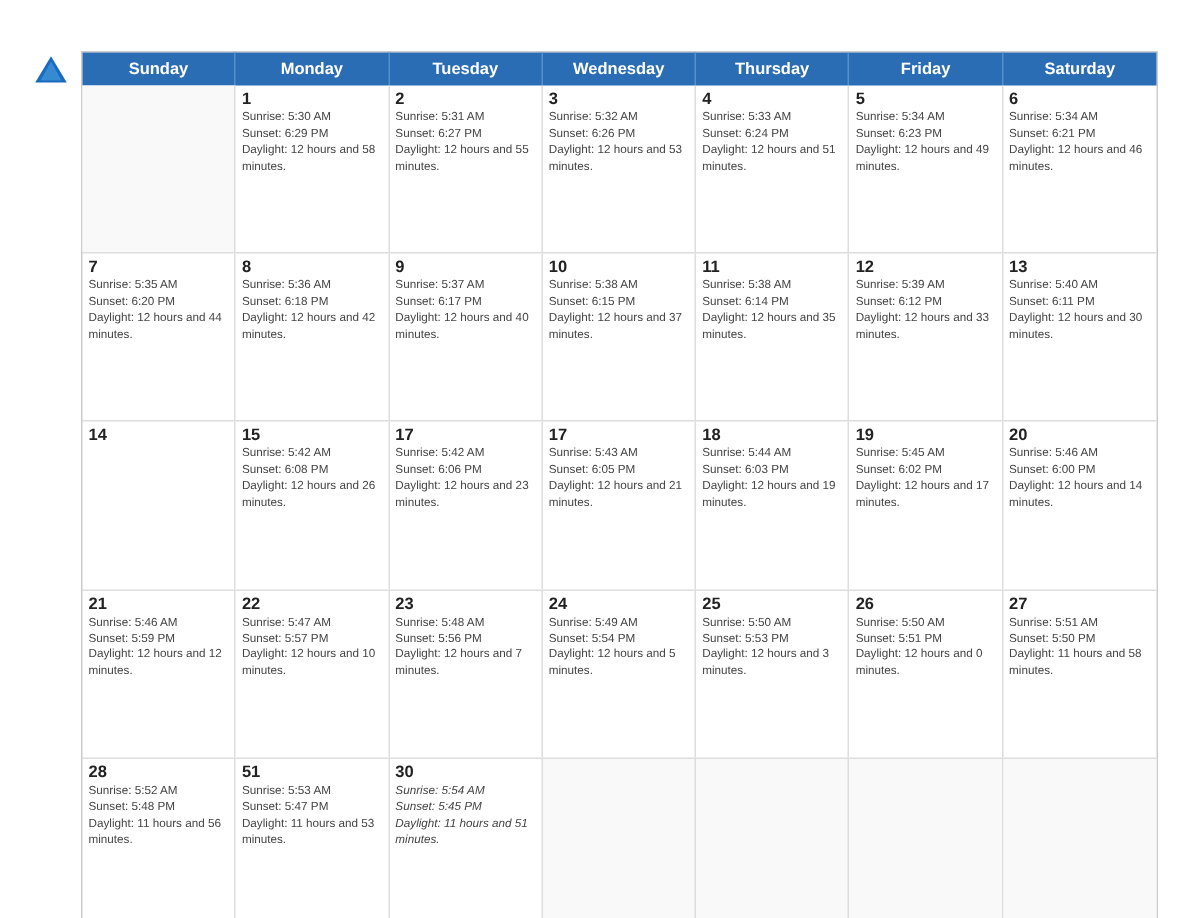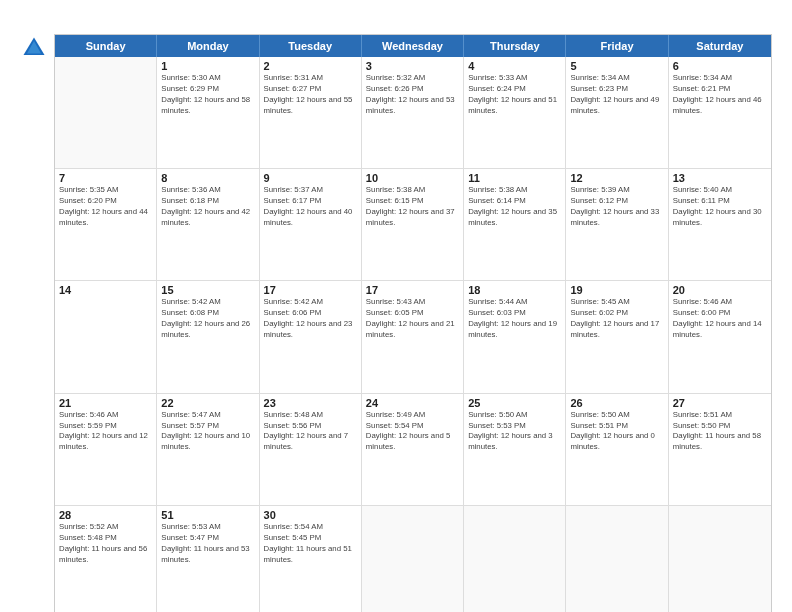--- a/index.html
+++ b/index.html
@@ -316,21 +316,21 @@
 Daylight: 11 hours and 56 minutes.</div>
           </div>
           <div class="cal-cell">
             <span class="day-num">51</span>
             <div class="cell-info" style="white-space: pre-line;">Sunrise: 5:53 AM
 Sunset: 5:47 PM
 Daylight: 11 hours and 53 minutes.</div>
           </div>
           <div class="cal-cell">
             <span class="day-num">30</span>
-            <div class="cell-info" style="white-space: pre-line;">Sunrise: 5:54 AM
+            <div class="cell-info" style="white-space: pre-line; font-style: italic;">Sunrise: 5:54 AM
 Sunset: 5:45 PM
 Daylight: 11 hours and 51 minutes.</div>
           </div>
           <div class="cal-cell empty"></div>
           <div class="cal-cell empty"></div>
           <div class="cal-cell empty"></div>
           <div class="cal-cell empty"></div>
         </div>
       </div>
   </div>

